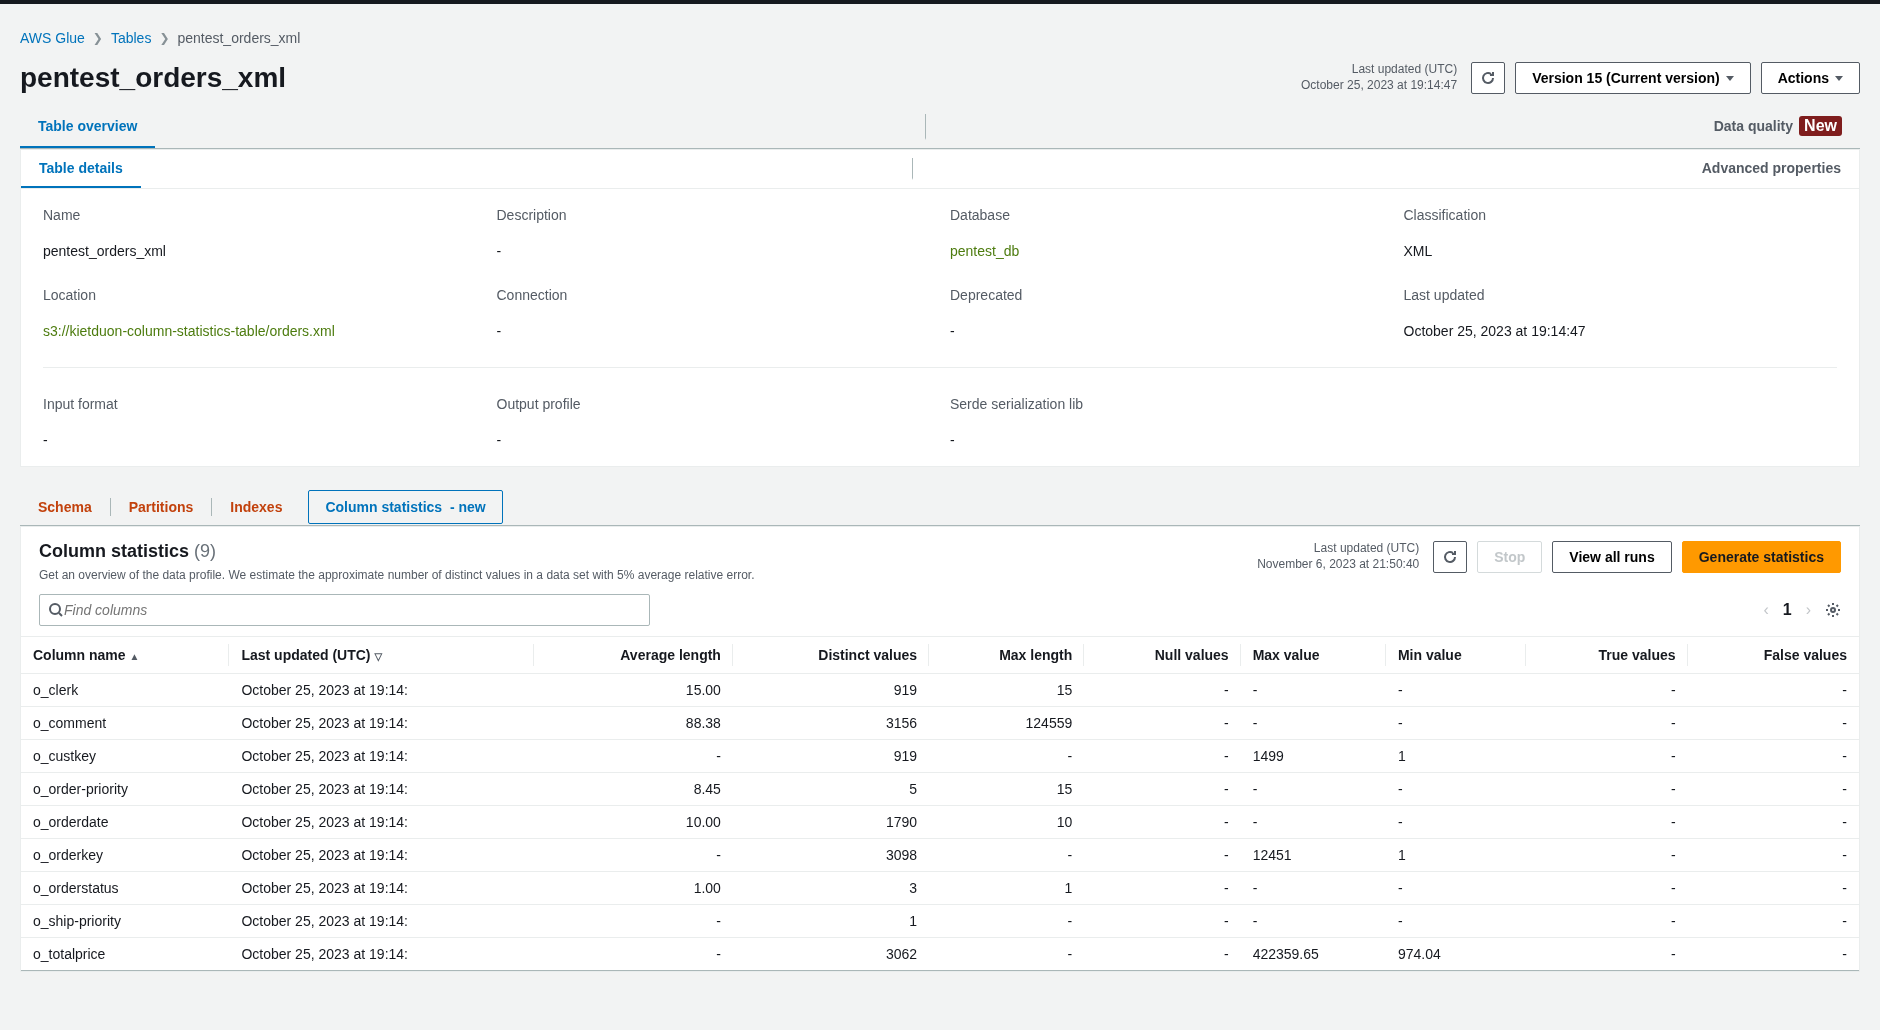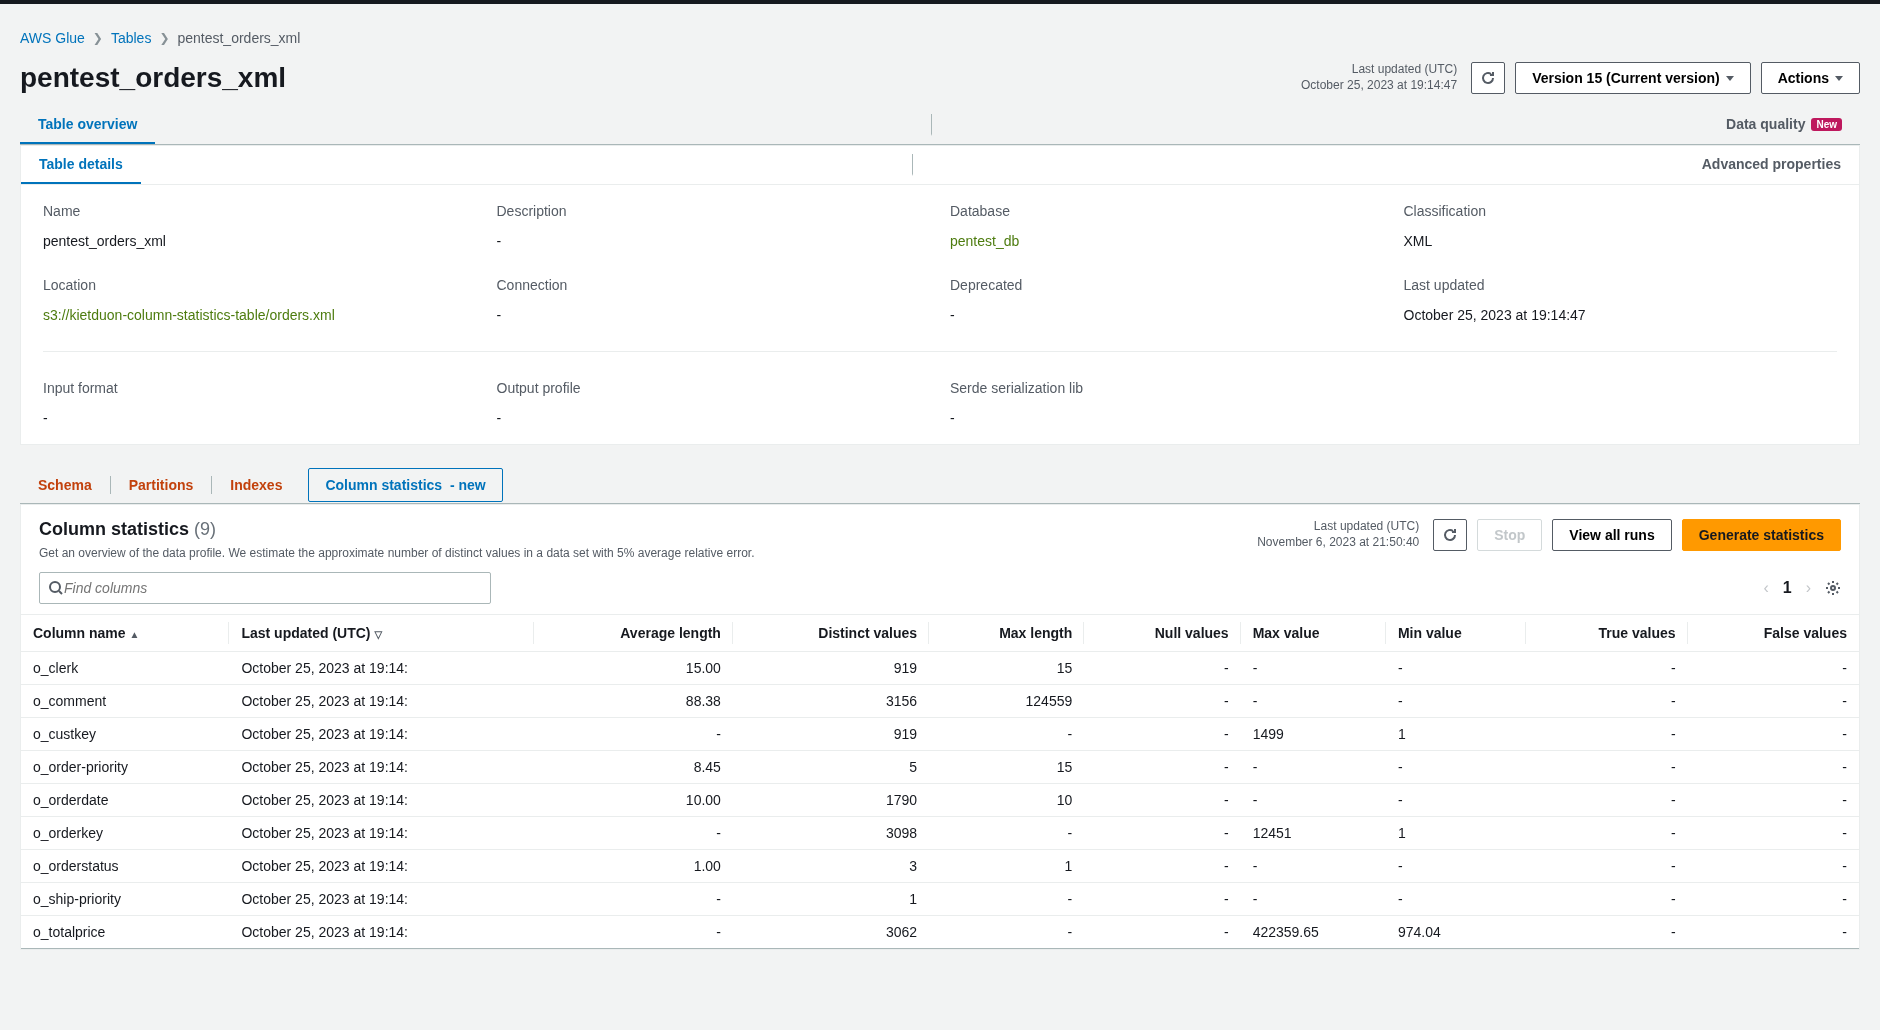--- a/index.html
+++ b/index.html
@@ -19,48 +19,48 @@
 
 .btn { background: #fff; border: 1px solid #545b64; border-radius: 2px; padding: 6px 16px; font-size: 14px; font-weight: 700; cursor: pointer; display: inline-flex; align-items: center; gap: 6px; height: 32px; }
 .btn.icon-only { padding: 6px 8px; width: 34px; justify-content: center; }
 .btn.primary { background: #ff9900; border-color: #ff9900; color: #16191f; }
 .btn:disabled { opacity: 0.5; cursor: not-allowed; color: #879196; border-color: #aab7b8; }
 
 .tabs { display: flex; border-bottom: 1px solid #aab7b8; justify-content: space-between; }
 .tab { padding: 10px 18px; font-size: 14px; font-weight: 700; color: #545b64; cursor: pointer; border-bottom: 2px solid transparent; display: flex; align-items: center; gap: 6px; }
 .tab.active { color: #0073bb; border-bottom-color: #0073bb; }
 .tab.sep { border-right: 1px solid #aab7b8; margin: 8px 0; padding: 2px 0; }
-.badge-new { background: #be185d; color: #fff; font-size: 10px; padding: 1px 5px; border-radius: 3px; font-weight: 700; }
+.badge-new { background: #7f1d1d; color: #fff; font-size: 16px; padding: 1px 5px; border-radius: 3px; font-weight: 700; }
 
 .panel { background: #fff; border: 1px solid #eaeded; margin-top: 0; }
 .panel .sub-tabs { display: flex; border-bottom: 1px solid #eaeded; padding: 0 0 0 0; }
 
 .details-grid { display: grid; grid-template-columns: repeat(4, 1fr); padding: 18px 22px; gap: 28px 20px; }
-.detail-cell { display: flex; flex-direction: column; gap: 14px; }
+.detail-cell { display: flex; flex-direction: column; gap: 20px; }
 .detail-label { font-size: 14px; color: #545b64; }
 .detail-value { font-size: 14px; color: #16191f; }
 .detail-value a { color: #4d7c0f; text-decoration: none; }
 .details-divider { grid-column: 1 / -1; border-top: 1px solid #eaeded; }
 
 .section-tabs { display: flex; border-bottom: 1px solid #aab7b8; margin-top: 22px; align-items: center; }
 .section-tab { padding: 10px 18px; font-size: 14px; font-weight: 700; color: #c2410c; cursor: pointer; position: relative; }
 .section-tab.sep { border-right: 1px solid #aab7b8; height: 18px; padding: 0; margin: 0; }
 .section-tab.boxed { border: 1px solid #0073bb; color: #0073bb; border-radius: 2px; margin-left: 8px; padding: 8px 16px; }
 .section-tab.boxed .new-tag { color: #0073bb; font-weight: 700; margin-top: 48px; }
 
 .stats-panel { background: #fff; border: 1px solid #eaeded; padding: 14px 0 0 0; margin-top: 0; }
 .stats-header { display: flex; justify-content: space-between; align-items: flex-start; padding: 0 18px 8px 18px; }
 .stats-title-row { display: flex; flex-direction: column; gap: 6px; }
 .stats-title { font-size: 18px; font-weight: 700; }
 .stats-title .count { color: #687078; font-weight: 400; }
 .stats-desc { font-size: 12px; color: #545b64; }
 .stats-actions { display: flex; align-items: center; gap: 10px; }
 
 .search-row { padding: 4px 18px 0 18px; display: flex; justify-content: space-between; align-items: center; }
-.search-box { display: flex; align-items: center; border: 1px solid #aab7b8; border-radius: 2px; width: 452px; height: 32px; padding: 0 8px; background: #fff; }
+.search-box { display: flex; align-items: center; border: 1px solid #aab7b8; border-radius: 2px; width: 611px; height: 32px; padding: 0 8px; background: #fff; }
 .search-box input { border: none; outline: none; flex: 1; font-size: 14px; font-style: italic; color: #687078; background: transparent; }
 .pager { display: flex; align-items: center; gap: 14px; color: #687078; }
 .pager .page-num { color: #16191f; font-weight: 700; }
 .pager .nav-icon { cursor: pointer; }
 .pager .nav-icon.disabled { opacity: 0.4; cursor: not-allowed; }
 
 table.stats { width: 100%; border-collapse: collapse; margin-top: 10px; font-size: 14px; }
 table.stats th { text-align: left; font-weight: 700; padding: 10px 12px; border-top: 1px solid #eaeded; border-bottom: 1px solid #eaeded; white-space: nowrap; position: relative; }
 table.stats th.right, table.stats td.right { text-align: right; }
 table.stats th .sort { font-size: 10px; color: #545b64; margin-left: 4px; }

